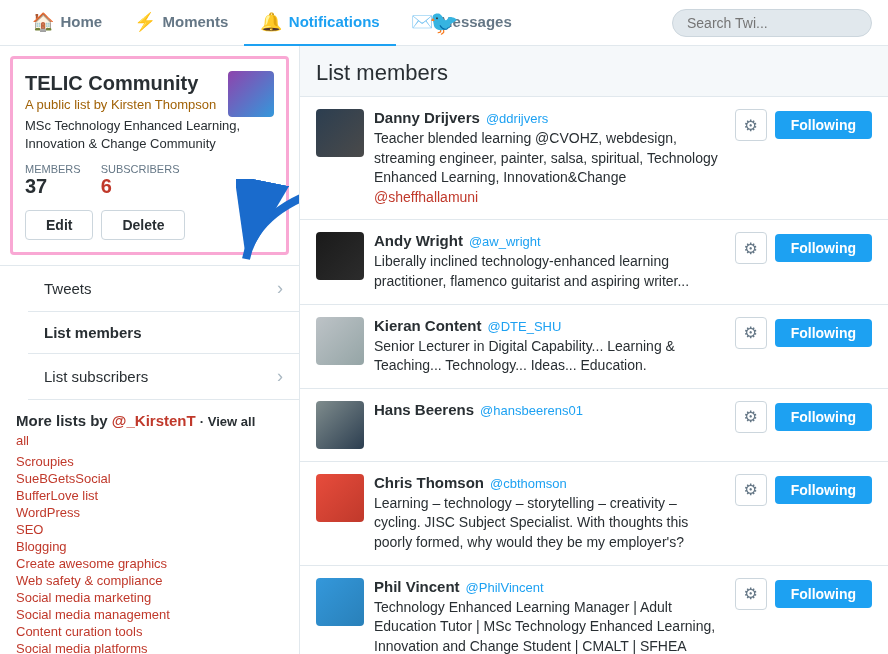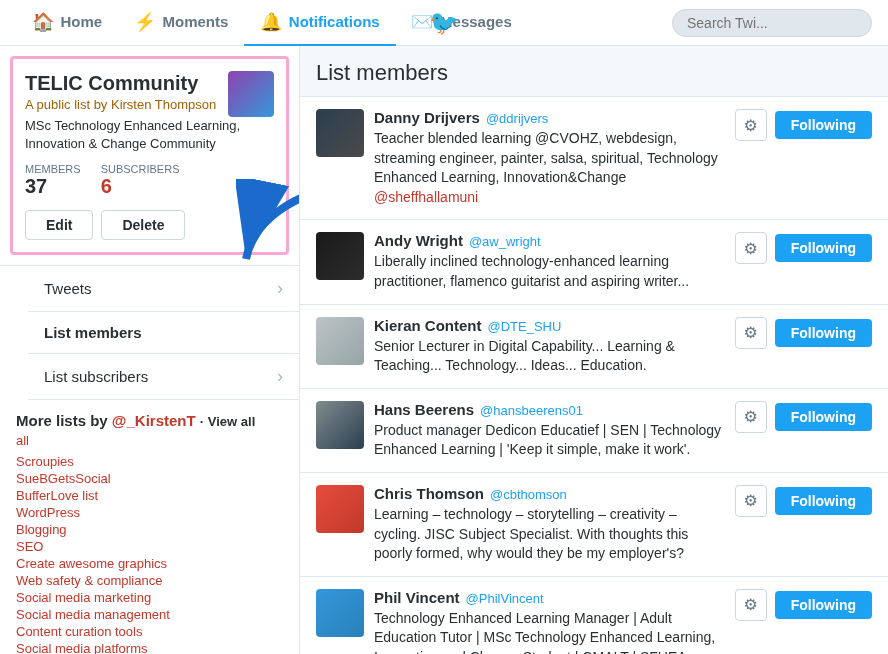--- a/index.html
+++ b/index.html
@@ -390,22 +390,22 @@
     <div class="more-lists">
       <div class="more-lists-title">
         <span>More lists by </span><span class="red-link">@_KirstenT</span>&nbsp;<span class="view-all-link">· <span>View all</span></span>
       </div>
       <span class="all-tag">all</span>
       <div id="lists-container">
           <a class="red-link-small">Scroupies</a>
           <a class="red-link-small">SueBGetsSocial</a>
           <a class="red-link-small">BufferLove list</a>
           <a class="red-link-small">WordPress</a>
+          <a class="red-link-small">SEO</a>
           <a class="red-link-small">Blogging</a>
-          <a class="red-link-small">SEO</a>
           <a class="red-link-small">Create awesome graphics</a>
           <a class="red-link-small">Web safety &amp; compliance</a>
           <a class="red-link-small">Social media marketing</a>
           <a class="red-link-small">Social media management</a>
           <a class="red-link-small">Content curation tools</a>
           <a class="red-link-small">Social media platforms</a>
         </div>
     </div>
 
   </aside>
@@ -455,21 +455,20 @@
             <button class="following-btn">Following</button>
           </div>
         </div>
         <div class="member-row">
           <div class="member-avatar avatar-4"></div>
           <div class="member-info">
             <div class="member-name-row">
               <span class="member-name">Hans Beerens</span>
               <span class="member-handle">@hansbeerens01</span>
             </div>
-            <div class="member-bio">Product manager Dedicon Educatief | SEN | Technology Enhanced Learning | 'Keep it simple, make it work'.</div>
           </div>
           <div class="member-actions">
             <button class="gear-btn">⚙</button>
             <button class="following-btn">Following</button>
           </div>
         </div>
         <div class="member-row">
           <div class="member-avatar avatar-5"></div>
           <div class="member-info">
             <div class="member-name-row">

